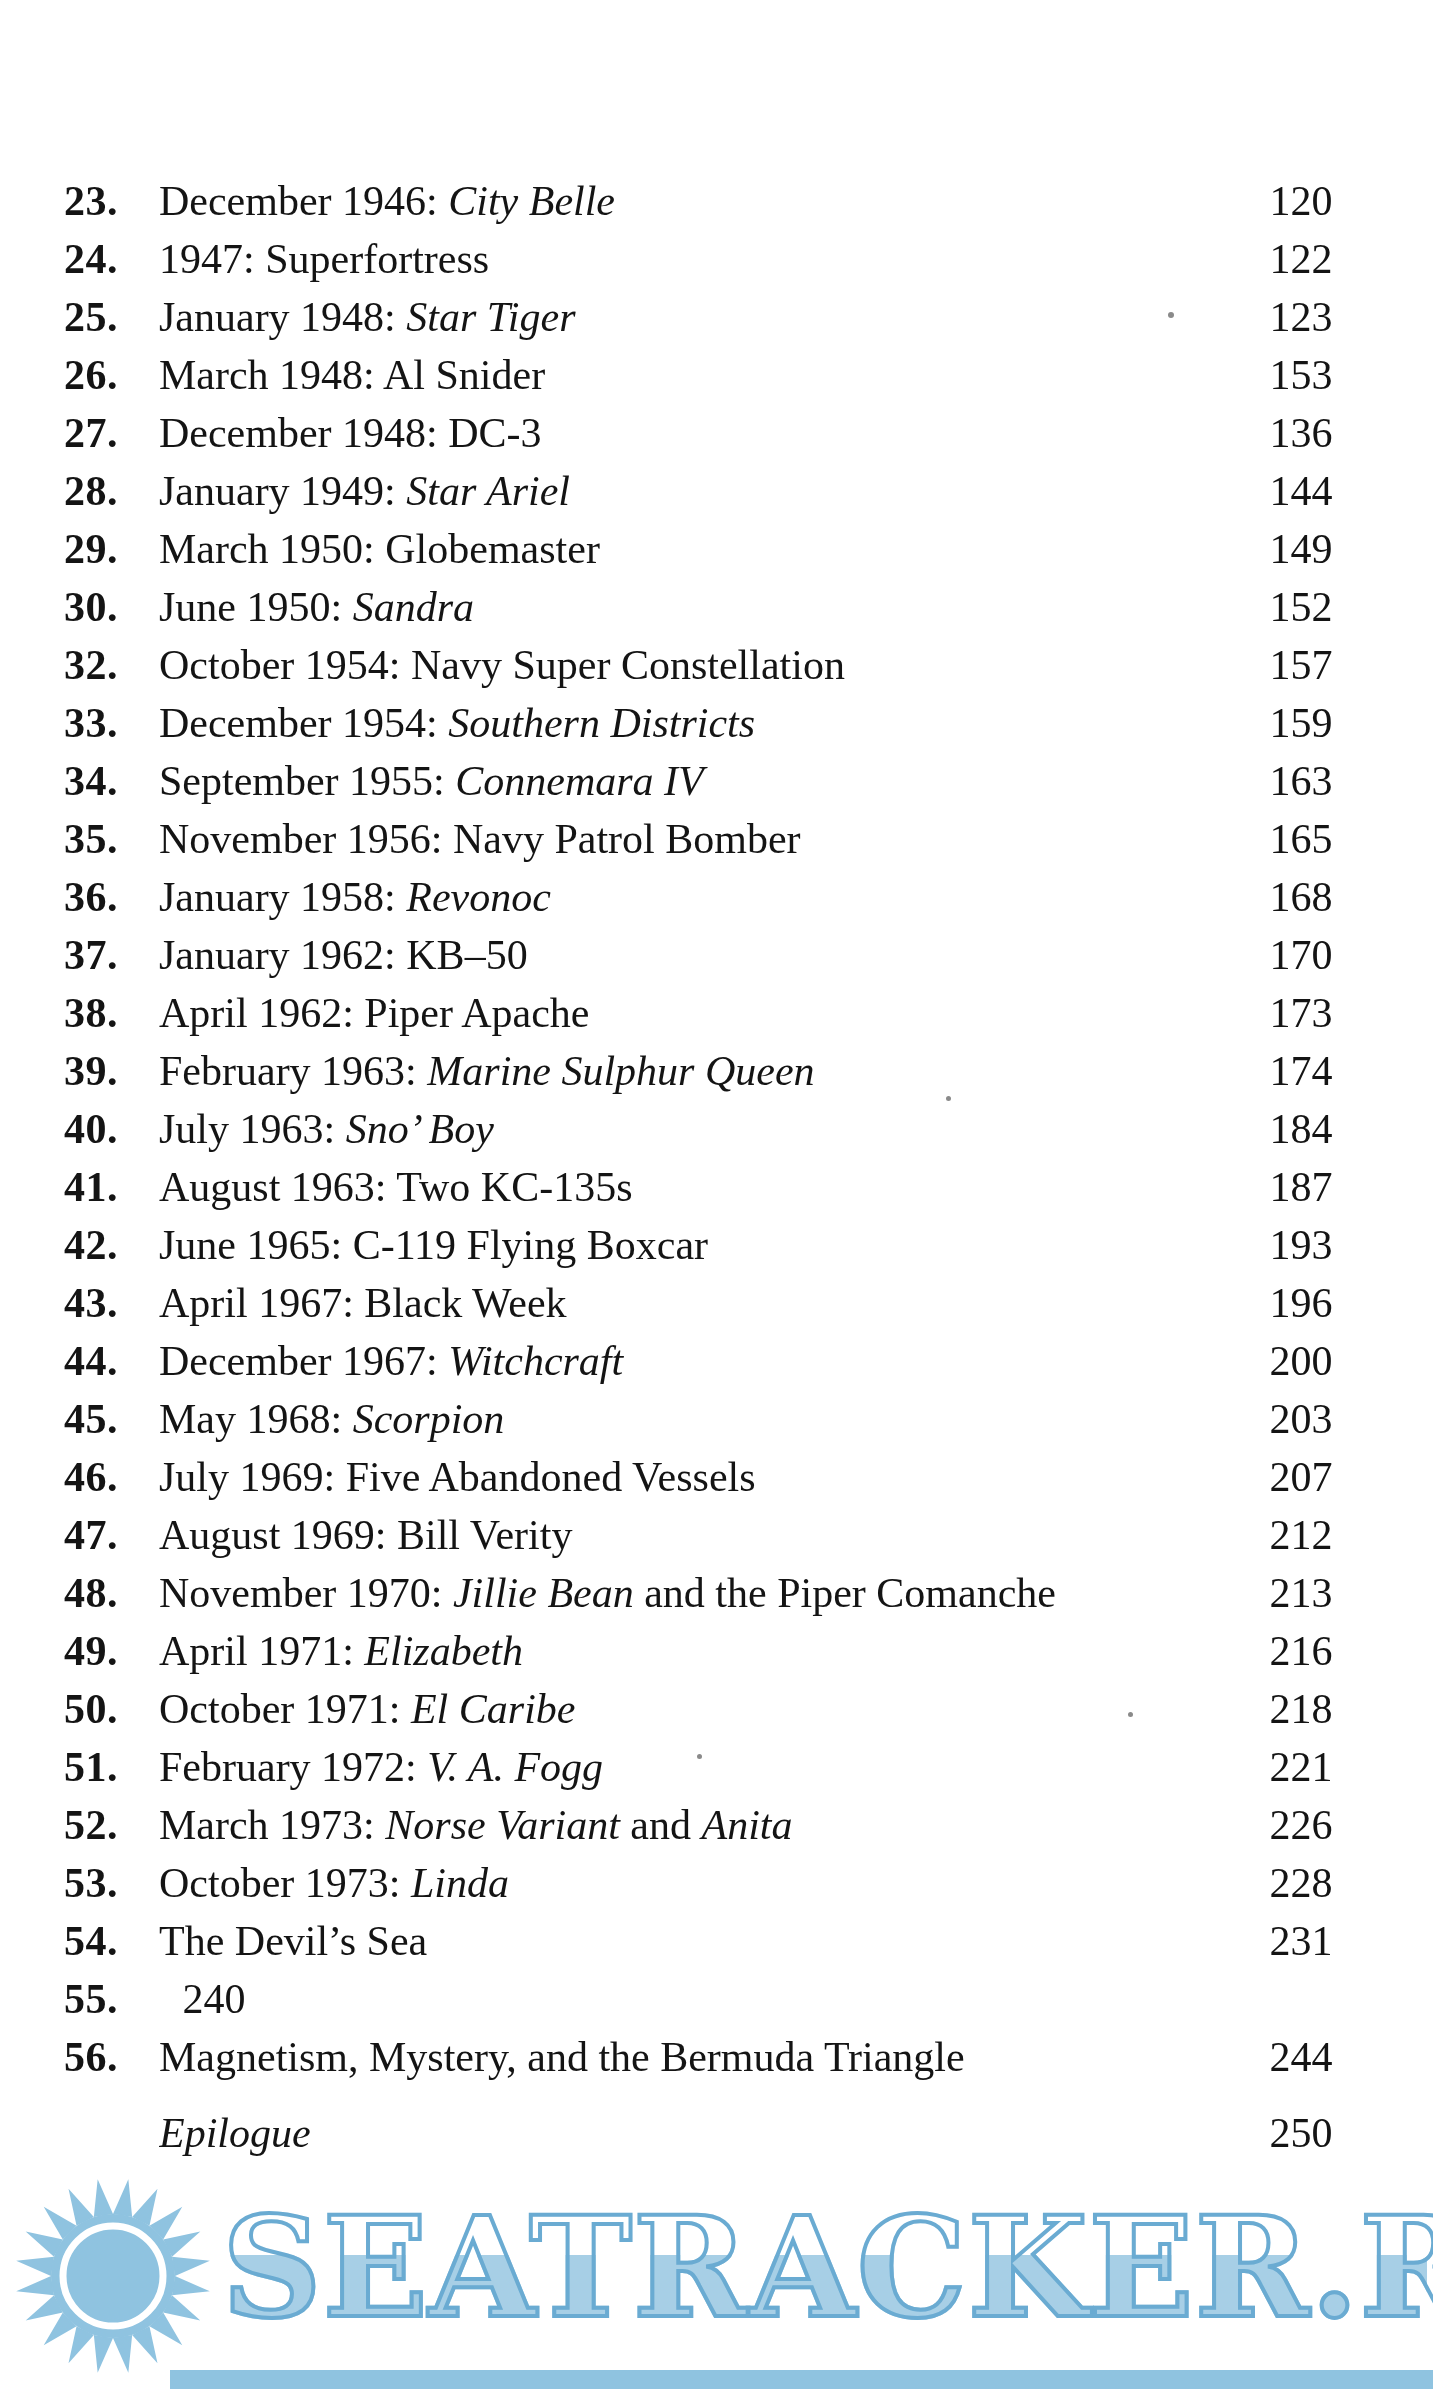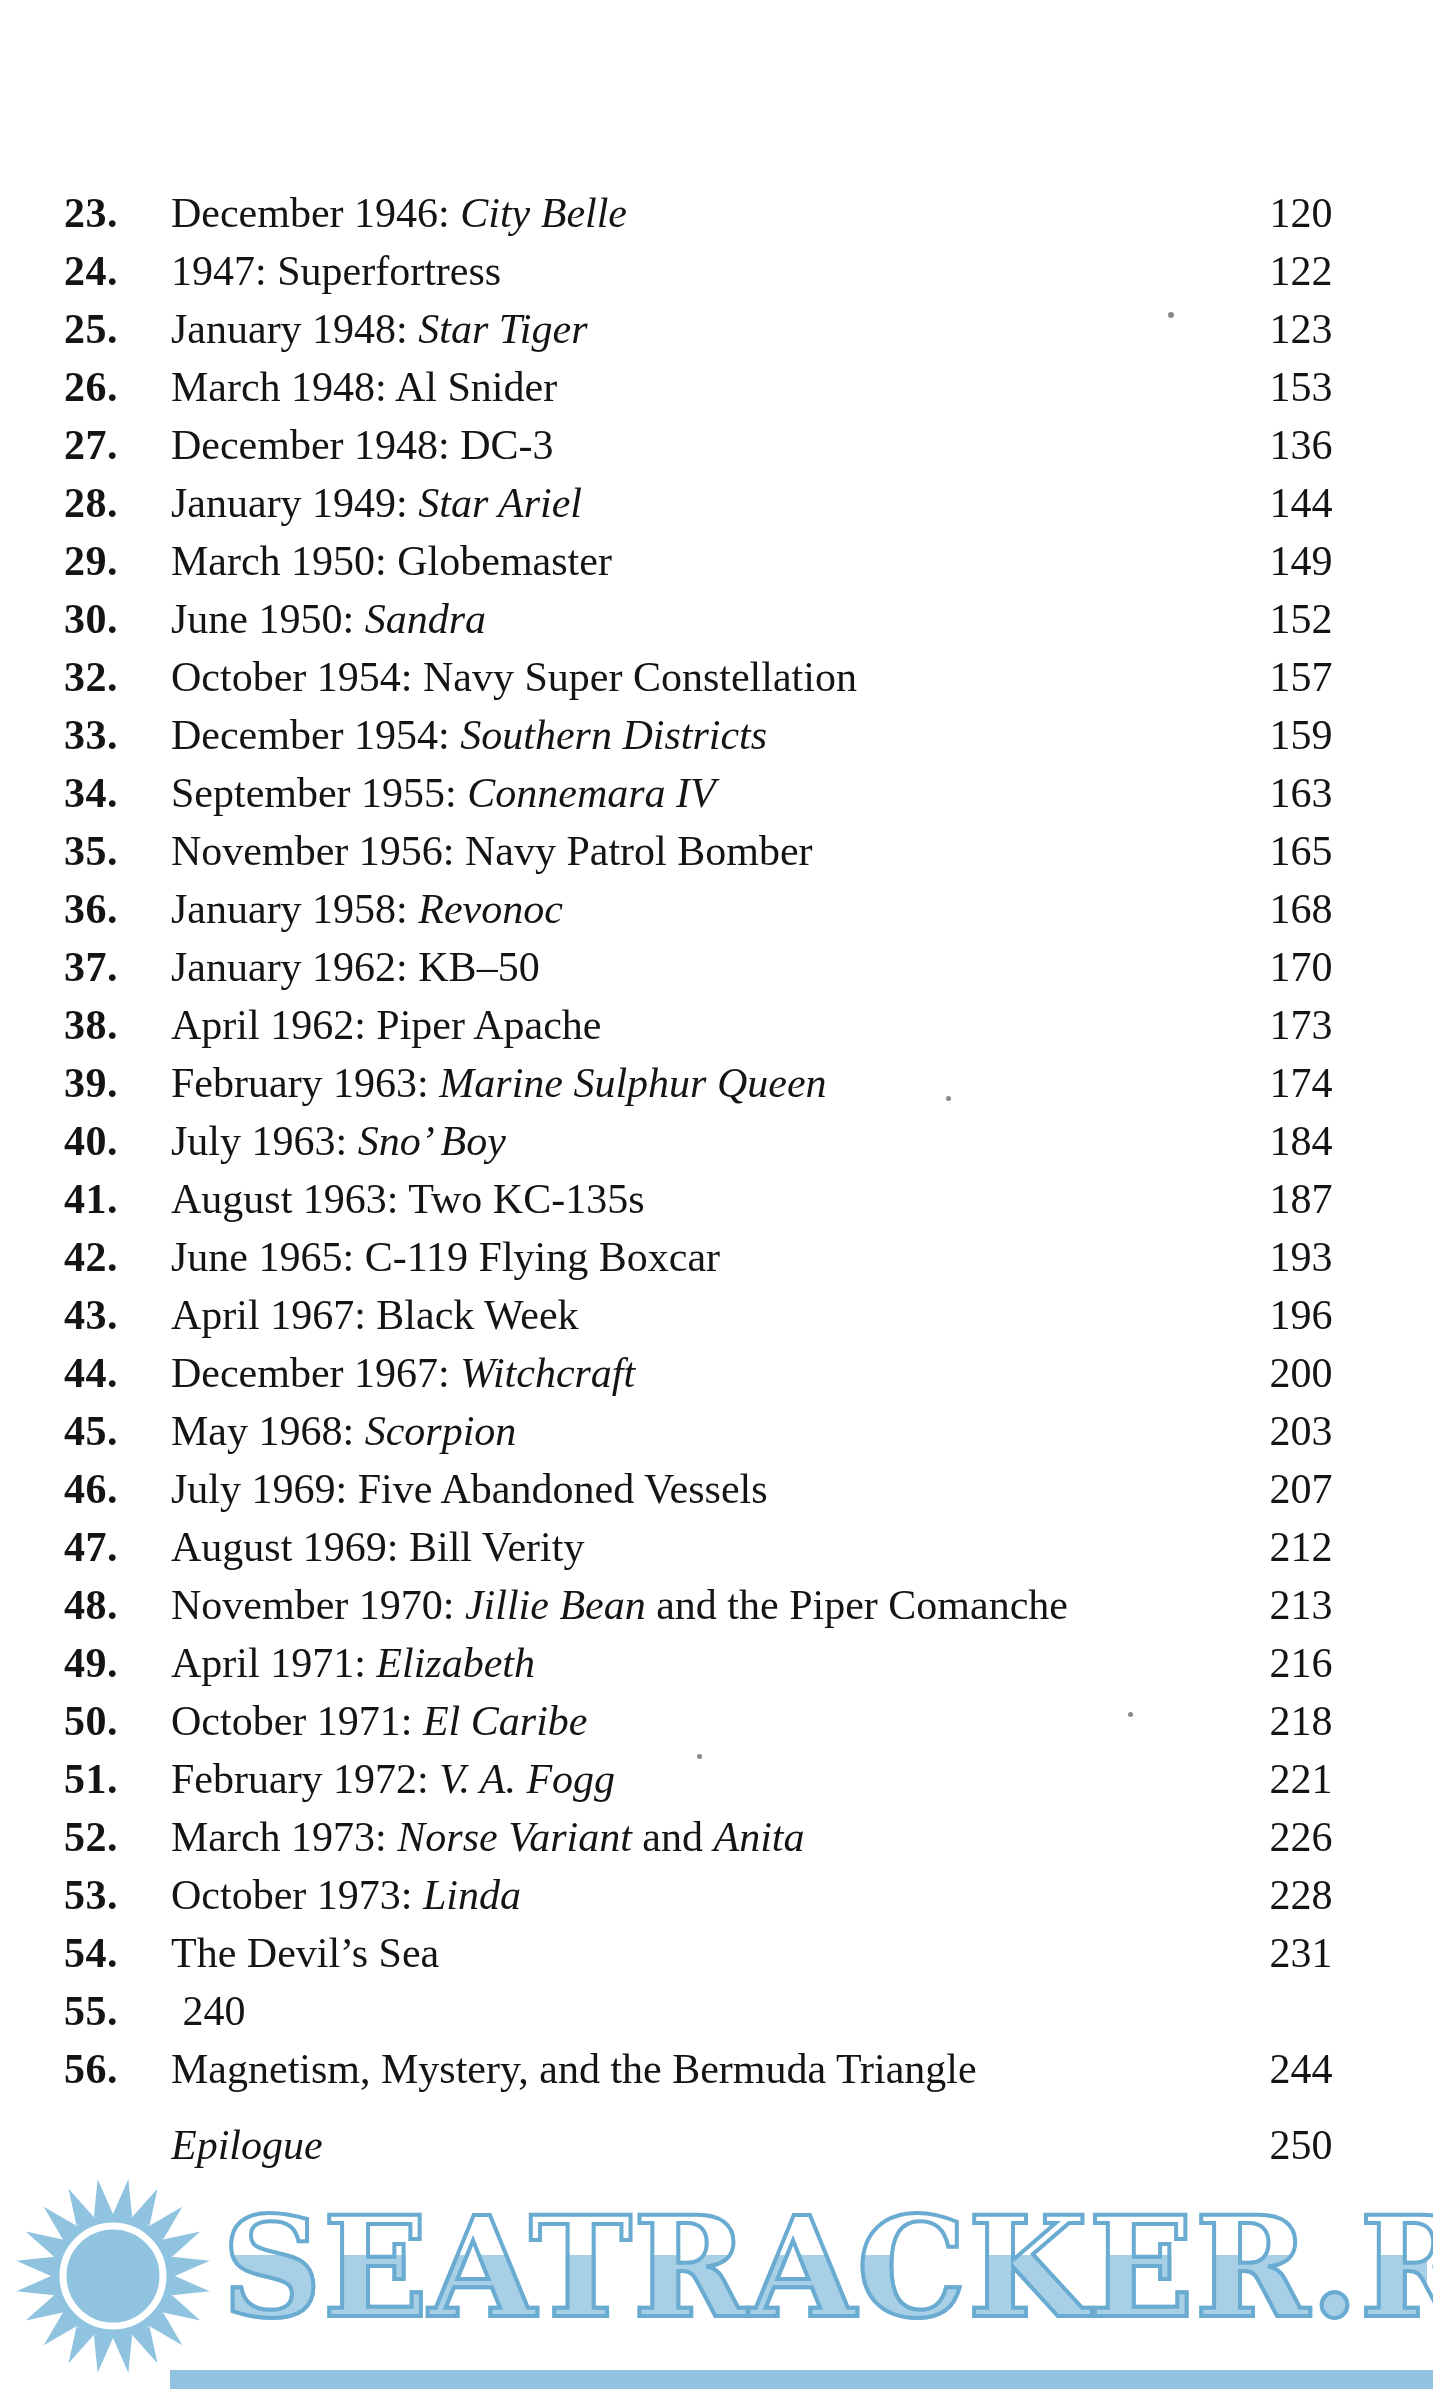--- a/index.html
+++ b/index.html
@@ -16,21 +16,21 @@
     color: #141414;
   }
   .page-surface {
     position: absolute;
     inset: 0;
     background: #ffffff;
   }
   .toc {
     position: absolute;
     left: 64px;
-    top: 184px;
+    top: 172px;
     width: 1292px;
   }
   .toc-row {
     display: flex;
     align-items: baseline;
     height: 58px;
     font-size: 42px;
     line-height: 58px;
     white-space: nowrap;
   }
@@ -38,21 +38,20 @@
     margin-top: 18px;
   }
   .toc-row .num {
     flex: 0 0 95px;
     font-weight: 700;
     letter-spacing: 0.5px;
   }
   .toc-row .title {
     flex: 1 1 auto;
     overflow: hidden;
-    margin-left: 12px;
   }
   .toc-row .title .it {
     font-style: italic;
   }
   .toc-row .pg {
     flex: 0 0 110px;
     text-align: center;
     font-variant-numeric: lining-nums;
   }
   

